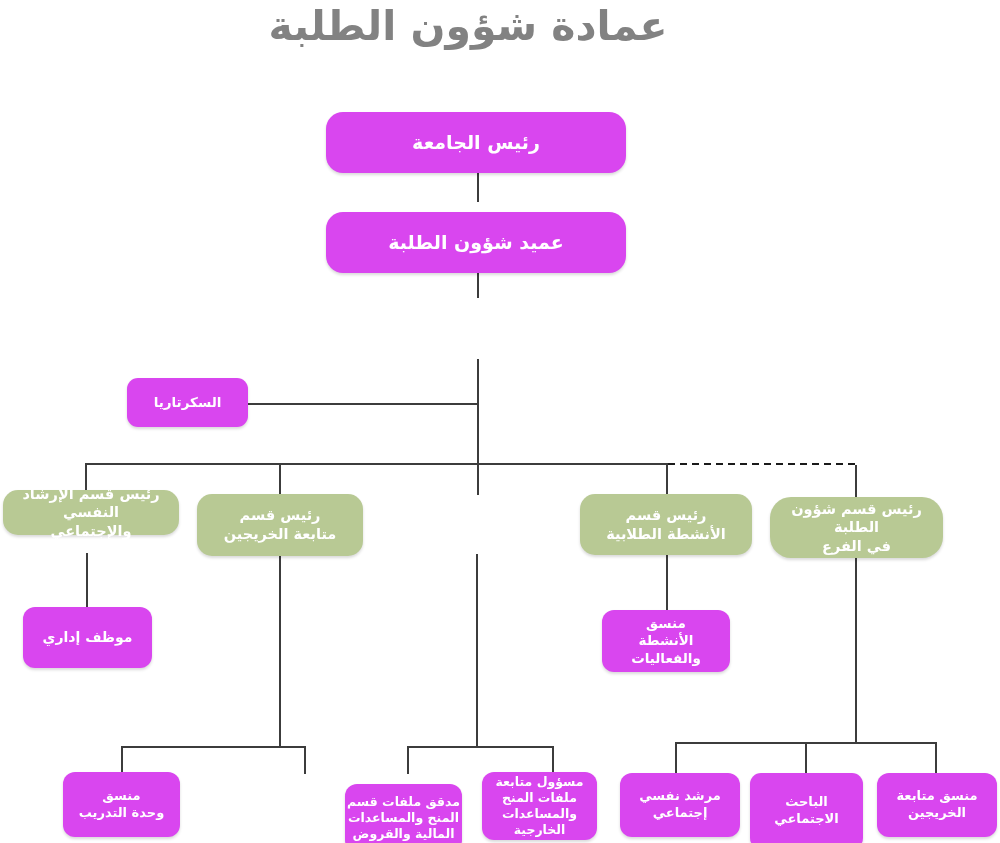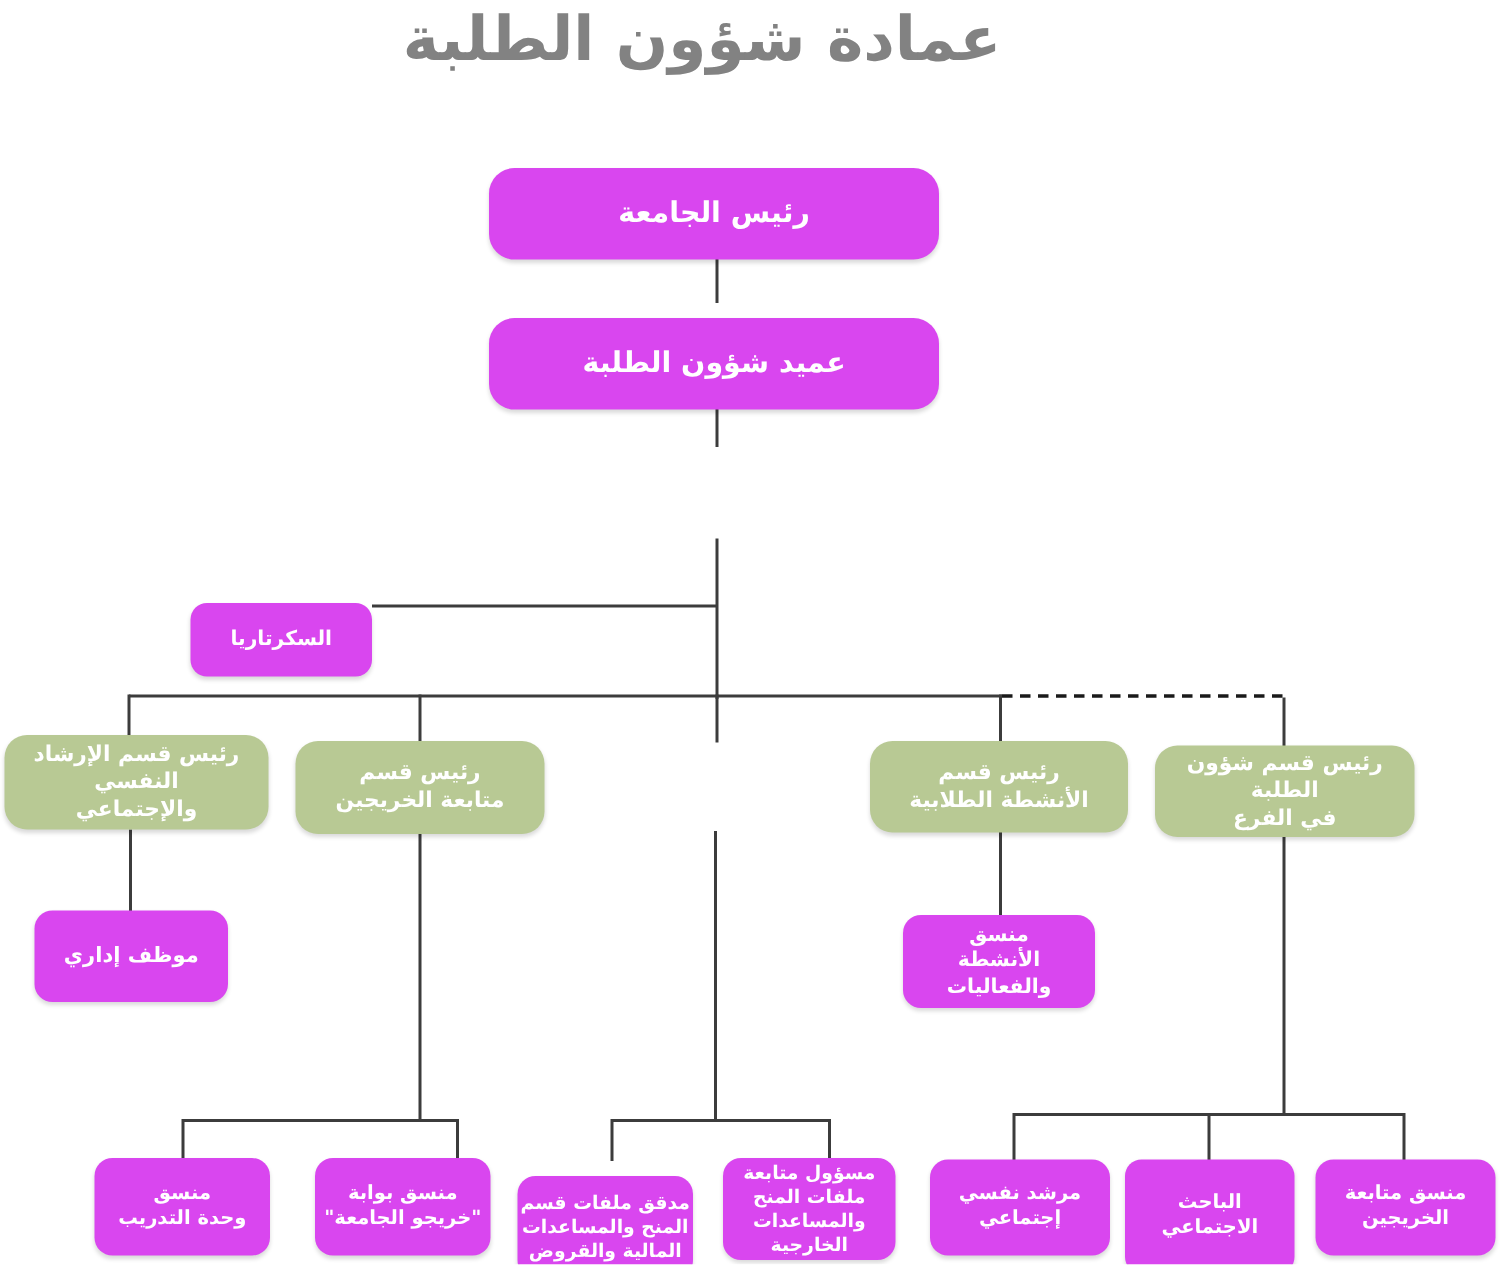--- a/index.html
+++ b/index.html
@@ -62,45 +62,43 @@
     <g stroke="#1a1a1a" stroke-width="2.2" fill="none" stroke-dasharray="7 5">
       <path d="M668 464 H856"></path>
     </g>
   </svg>
 
   <div class="box tan lvl-top" style="left:326px;top:112px;width:300px;height:61px;">رئيس الجامعة</div>
 
   <div class="box tan lvl-top" style="left:326px;top:202px;width:300px;height:61px;margin-top:10px;">عميد شؤون الطلبة</div>
 
 
-  <div class="box tan secretariat" style="left:127px;top:378px;width:121px;height:49px;margin-top:24px;">السكرتاريا</div>
+  <div class="box tan secretariat" style="left:127px;top:378px;width:121px;height:49px;">السكرتاريا</div>
 
-  <div class="box green lvl-dept" style="left:3px;top:490px;width:176px;height:63px;">رئيس قسم الإرشاد النفسي
+  <div class="box green lvl-dept" style="left:3px;top:490px;width:176px;height:45px;">رئيس قسم الإرشاد النفسي
 والإجتماعي</div>
 
   <div class="box green lvl-dept" style="left:197px;top:494px;width:166px;height:62px;">رئيس قسم
 متابعة الخريجين</div>
 
 
   <div class="box green lvl-dept" style="left:580px;top:494px;width:172px;height:61px;">رئيس قسم
 الأنشطة الطلابية</div>
 
-  <div class="box green lvl-dept" style="left:770px;top:497px;width:173px;height:61px;">رئيس قسم شؤون الطلبة
+  <div class="box green lvl-dept" style="left:770px;top:497px;width:173px;height:61px;border-radius:21px;">رئيس قسم شؤون الطلبة
 في الفرع</div>
 
   <div class="box tan lvl-leaf" style="left:23px;top:607px;width:129px;height:61px;font-size:14px;">موظف إداري</div>
 
   <div class="box tan lvl-leaf" style="left:602px;top:610px;width:128px;height:62px;font-size:13.5px;">منسق
 الأنشطة والفعاليات</div>
 
   <div class="box tan lvl-leaf" style="left:63px;top:772px;width:117px;height:65px;">منسق
 وحدة التدريب</div>
 
-  <div class="box tan lvl-leaf" style="left:210px;top:772px;width:117px;height:65px;">منسق بوابة
-"خريجو الجامعة"</div>
 
   <div class="box tan lvl-leaf" style="left:345px;top:772px;width:117px;height:68px;font-size:12.5px;margin-top:12px;">مدقق ملفات قسم
 المنح والمساعدات
 المالية والقروض</div>
 
   <div class="box tan lvl-leaf" style="left:620px;top:773px;width:120px;height:64px;">مرشد نفسي
 إجتماعي</div>
 
   <div class="box tan lvl-leaf" style="left:482px;top:772px;width:115px;height:68px;font-size:12.5px;">مسؤول متابعة
 ملفات المنح

